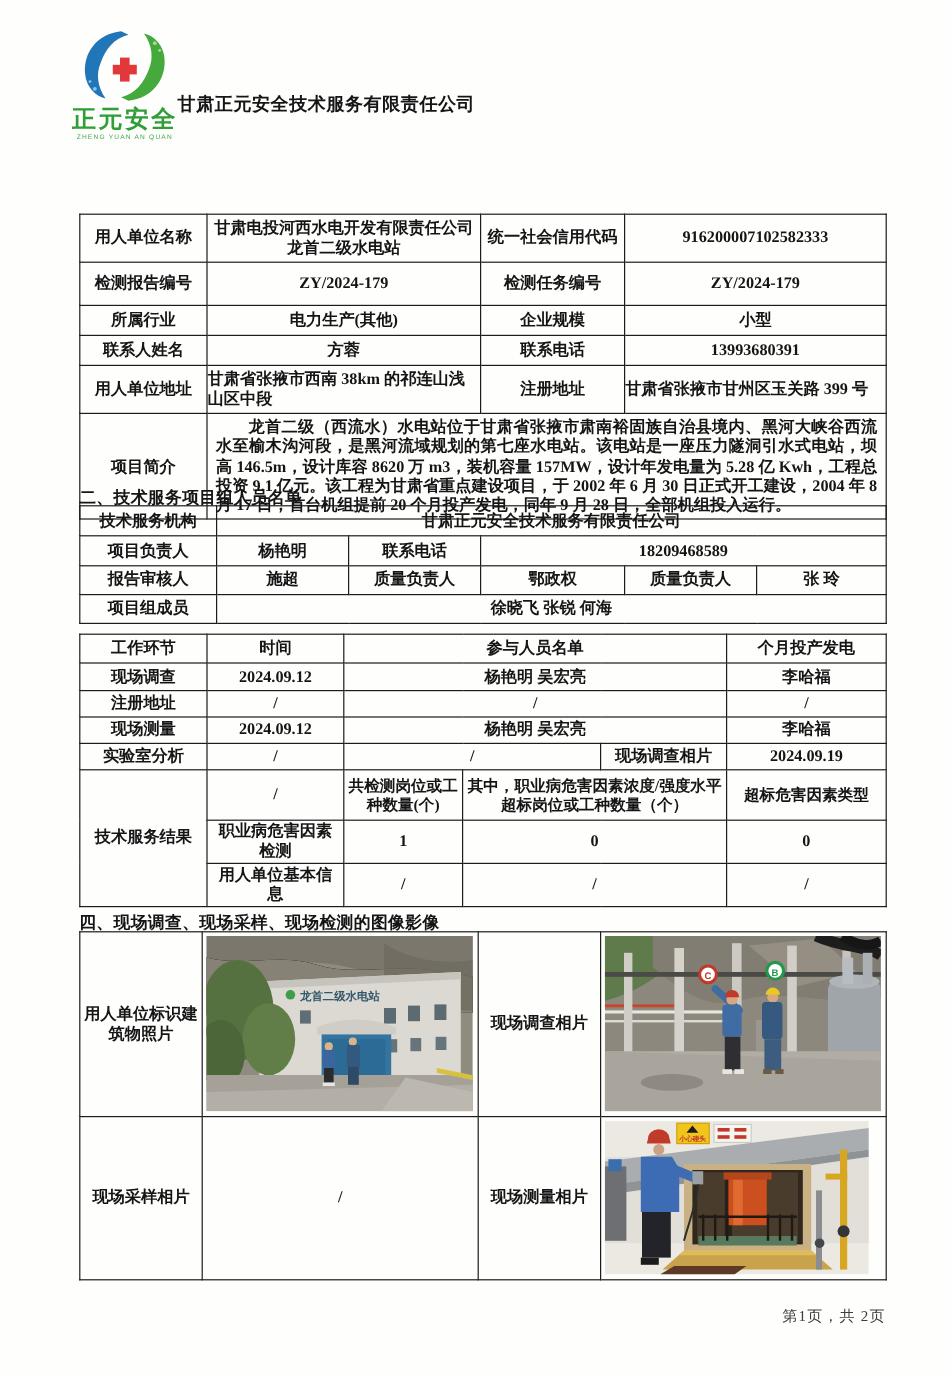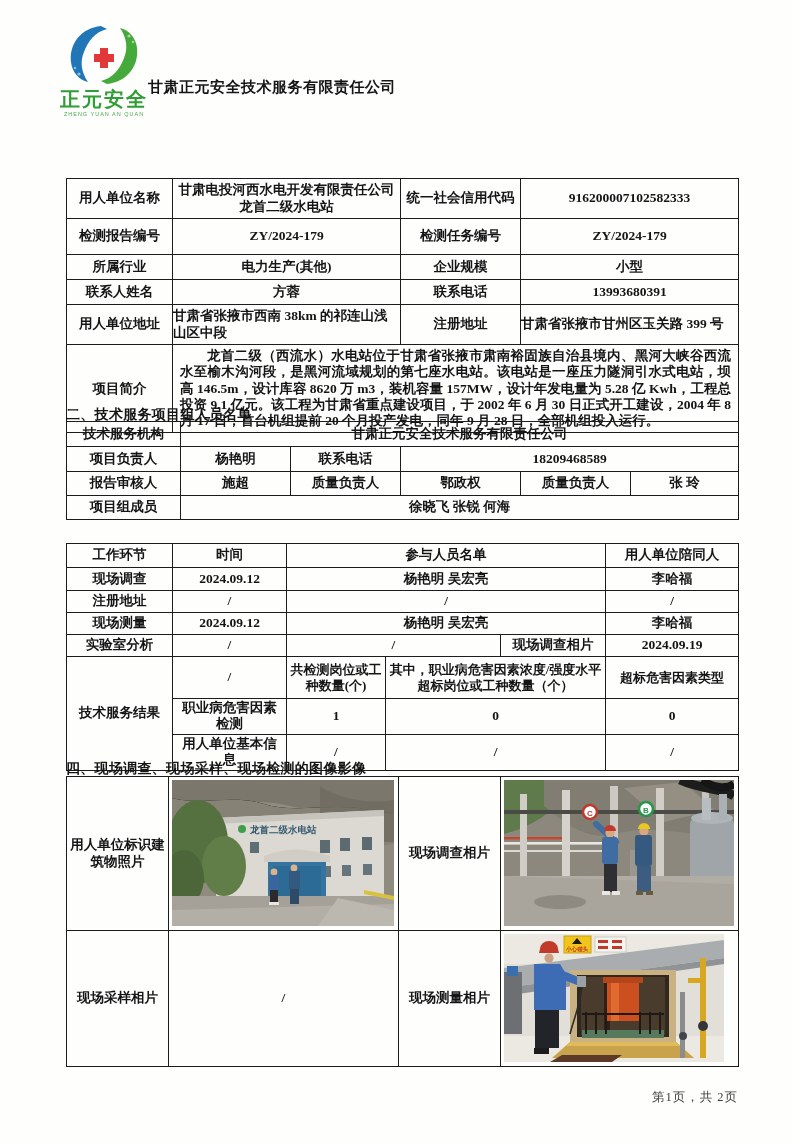--- a/index.html
+++ b/index.html
@@ -144,35 +144,35 @@
       <td>张 玲</td>
     </tr>
     <tr style="height:24px">
       <td>项目组成员</td>
       <td colspan="5">徐晓飞 张锐 何海</td>
     </tr>
   </tbody>
     </table>
 
 
-  <table class="abs" style="top:543px">
+  <table class="abs" style="top:528px">
     <colgroup>
         <col style="width:106px">
         <col style="width:114px">
         <col style="width:99px">
         <col style="width:115px">
         <col style="width:105px">
         <col style="width:133px">
       </colgroup>
     <tbody>
         <tr style="height:24px">
       <td>工作环节</td>
       <td>时间</td>
       <td colspan="3">参与人员名单</td>
-      <td>用人单位陪同人</td>
+      <td>个月投产发电</td>
     </tr>
     <tr style="height:23px">
       <td>现场调查</td>
       <td>2024.09.12</td>
       <td colspan="3">杨艳明 吴宏亮</td>
       <td>李哈福</td>
     </tr>
     <tr style="height:22px">
       <td>注册地址</td>
       <td>/</td>

